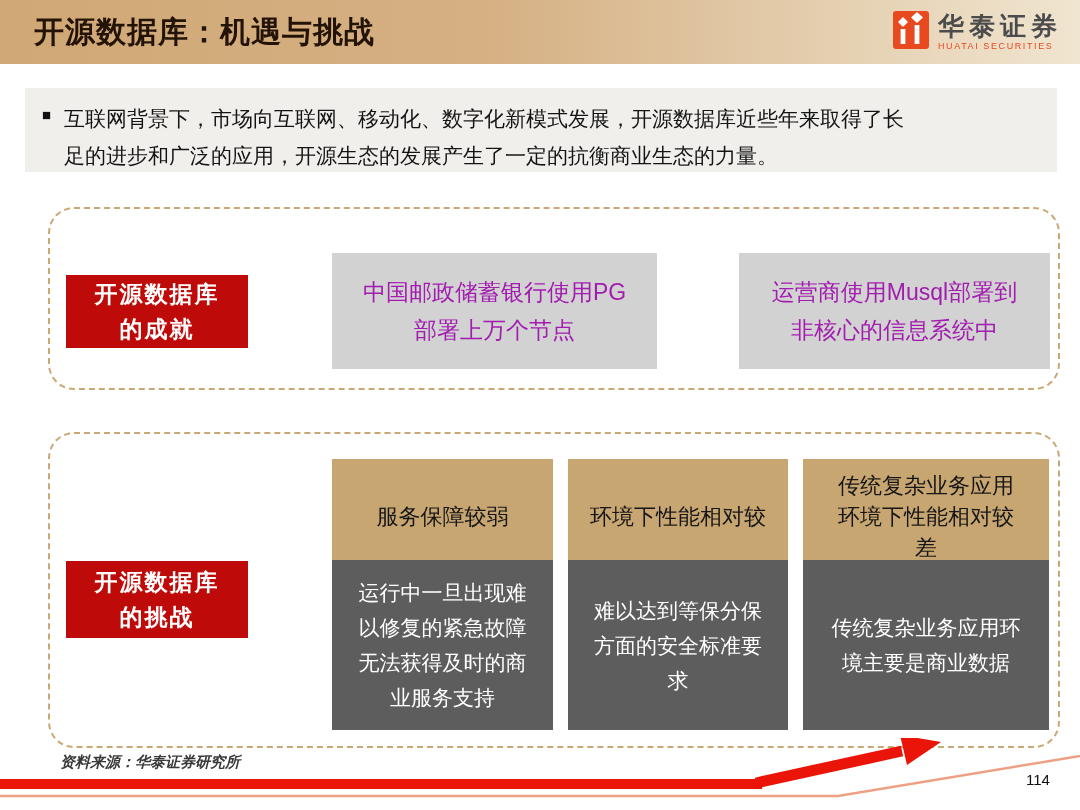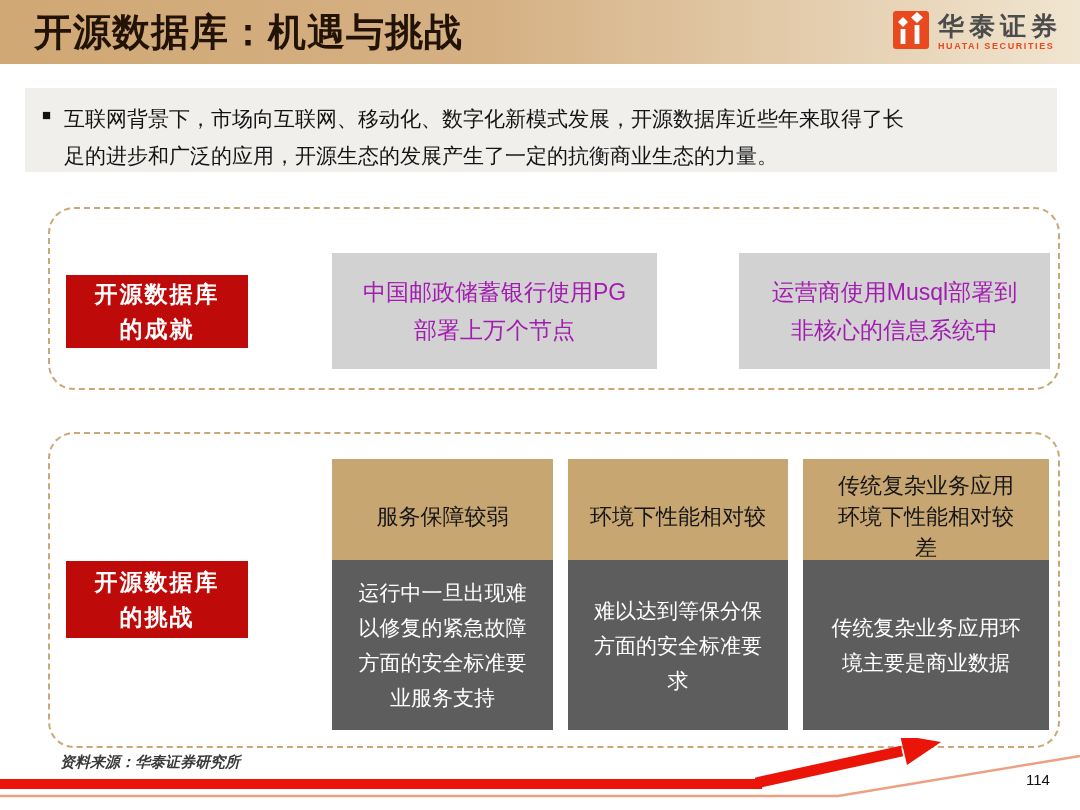--- a/index.html
+++ b/index.html
@@ -8,27 +8,27 @@
     font-family:"Liberation Sans", sans-serif; overflow:hidden;
   }
 
   
   .top-band {
     position:absolute; left:0; top:0; width:1080px; height:64px;
     background:linear-gradient(90deg,#d0a875 0%,#d5b083 45%,#f0e5d0 100%);
     display:flex; align-items:center;
   }
   .page-title {
-    margin:0 0 0 34px; font-size:38px; font-weight:bold; color:#231307;
+    margin:0 0 0 34px; font-size:30px; font-weight:bold; color:#231307;
     letter-spacing:1px;
   }
   .logo { position:absolute; right:18px; top:9px; display:flex; align-items:center; gap:9px; }
   .logo-text { display:flex; flex-direction:column; line-height:1; }
   .logo-cn { font-size:26px; font-weight:bold; color:#4c4c4c; letter-spacing:5px; }
-  .logo-en { font-size:9px; font-weight:bold; color:#e8491f; letter-spacing:1.6px; margin-top:3px; }
+  .logo-en { font-size:9px; font-weight:normal; color:#e8491f; letter-spacing:1.6px; margin-top:3px; }
 
   
   .intro {
     position:absolute; left:25px; top:88px; width:1032px; height:84px;
     background:#f0efec; box-sizing:border-box; padding:12px 14px 0 17px;
     display:flex;
   }
   .bullet { font-size:15px; color:#111; margin:6px 13px 0 0; flex:0 0 auto; }
   .intro-text { margin:0; font-size:21px; line-height:37px; color:#141414; white-space:pre-line; }
 
@@ -126,21 +126,21 @@
 的挑战</div>
 
     <div class="tan-header col-1">服务保障较弱</div>
     <div class="tan-header col-2">环境下性能相对较</div>
     <div class="tan-header col-3">传统复杂业务应用
 环境下性能相对较
 差</div>
 
     <div class="dark-card col-1">运行中一旦出现难
 以修复的紧急故障
-方面的安全标准要
+无法获得及时的商
 业服务支持</div>
     <div class="dark-card col-2">难以达到等保分保
 方面的安全标准要
 求</div>
     <div class="dark-card col-3">传统复杂业务应用环
 境主要是商业数据</div>
   </section>
 
   <div class="source-note">资料来源：华泰证券研究所</div>
 

